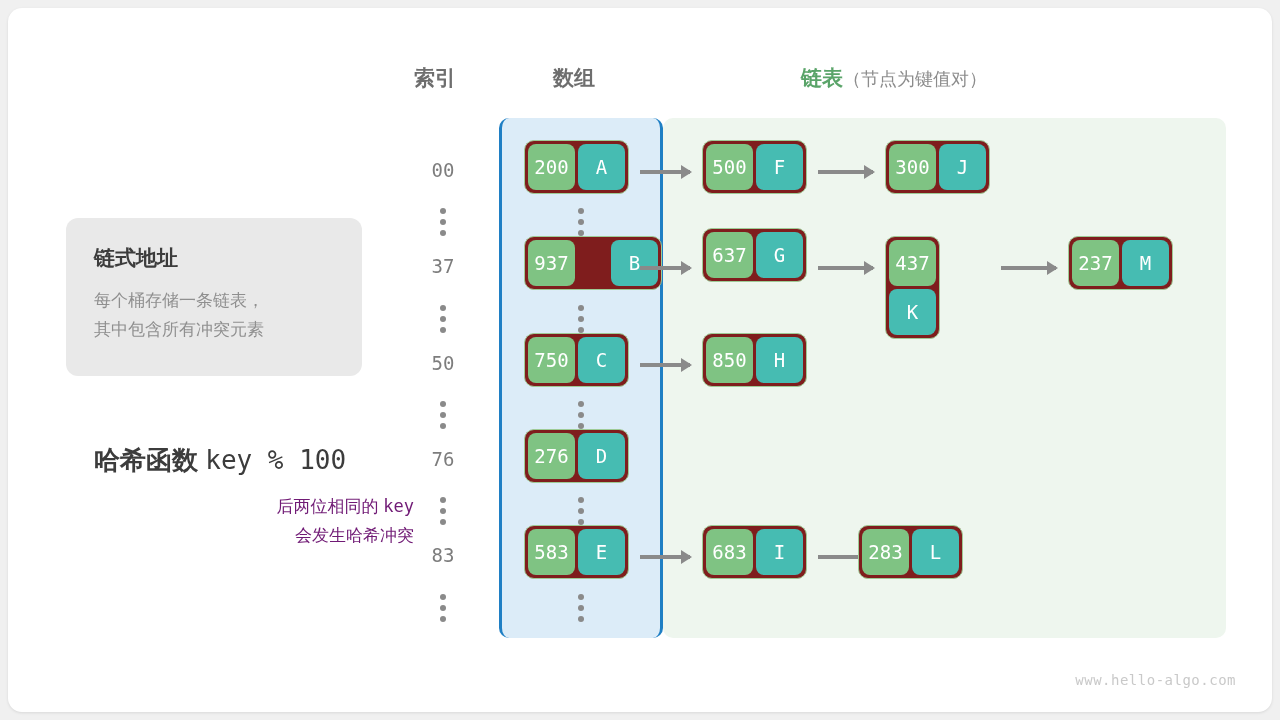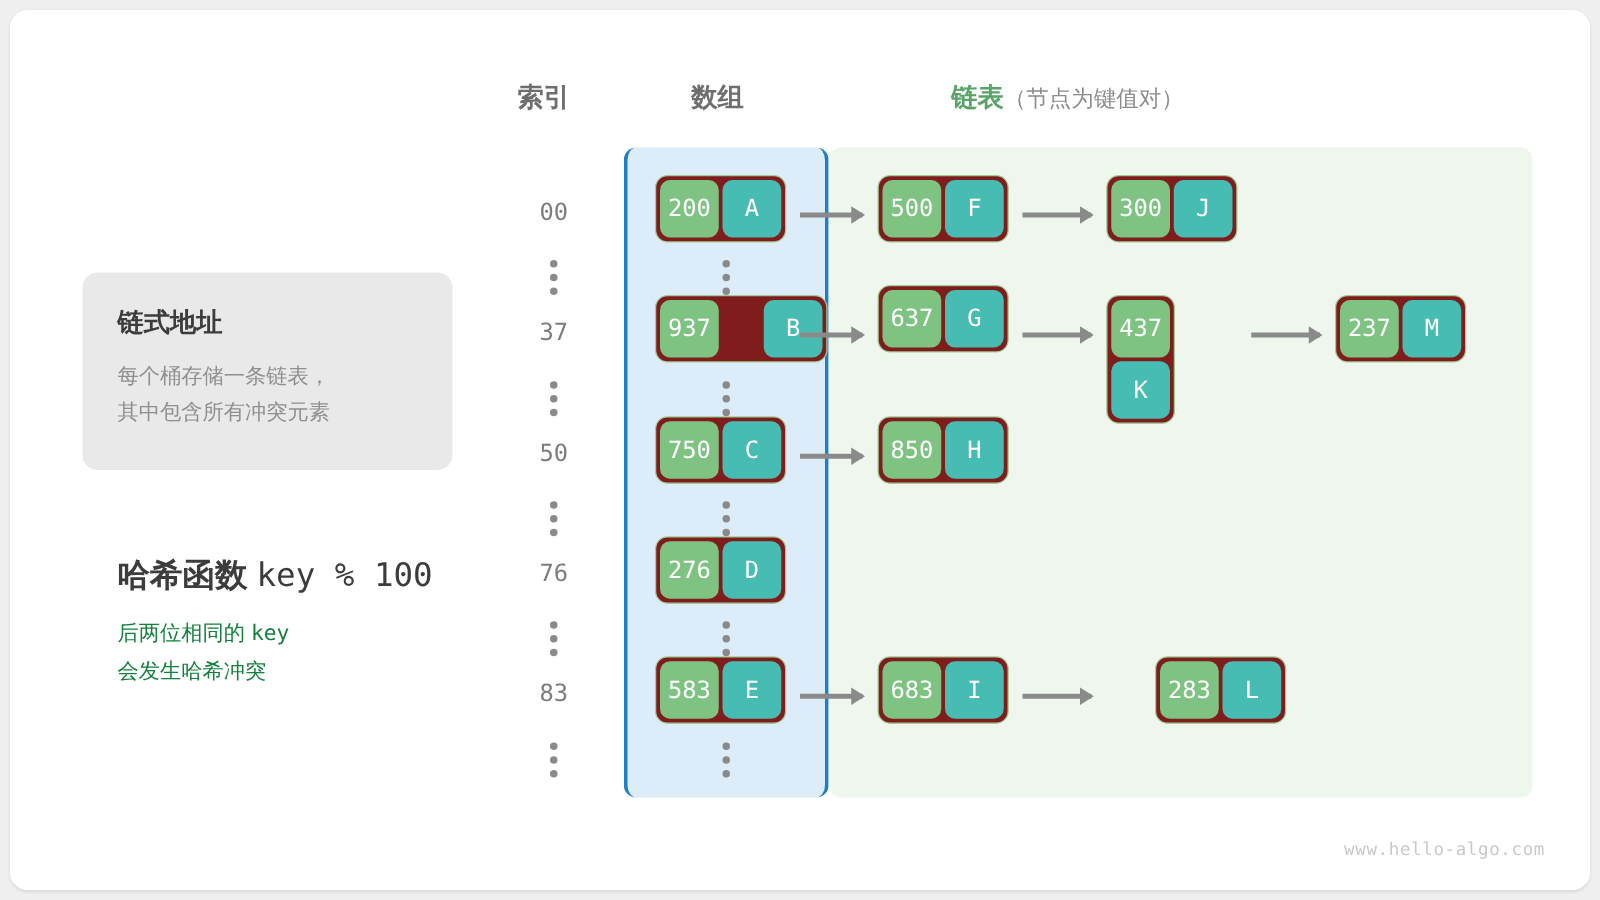--- a/index.html
+++ b/index.html
@@ -15,21 +15,21 @@
     background:#ffffff;
     border-radius:14px;
     box-shadow:0 1px 3px rgba(0,0,0,.10);
     overflow:hidden;
   }
 
   
   .hdr{position:absolute;font-weight:bold;font-size:21px;color:#6e6e6e;white-space:nowrap;}
   #hdr-index{left:406px;top:56px;}
   #hdr-array{left:545px;top:56px;}
-  #hdr-list{left:753px;top:56px;color:#5aa469;}
+  #hdr-list{left:793px;top:56px;color:#5aa469;}
   #hdr-list .sub{font-weight:normal;font-size:18px;color:#8c8c8c;}
 
   
   #list-panel{
     position:absolute;left:655px;top:110px;
     width:563px;height:520px;
     background:#eef6ee;border-radius:10px;
   }
   #array-panel{
     position:absolute;left:491px;top:110px;
@@ -91,21 +91,21 @@
   #info-title{font-size:21px;font-weight:bold;color:#3c3c3c;}
   #info-body{margin-top:14px;font-size:17px;line-height:29px;color:#8f8f8f;}
 
   #hash-block{position:absolute;left:86px;top:435px;width:320px;}
   #hash-title{
     font-size:26px;font-weight:bold;color:#3c3c3c;white-space:nowrap;
   }
   #hash-title .mono{
     font-family:"DejaVu Sans Mono","Liberation Mono",monospace;font-weight:normal;
   }
-  #hash-body{margin-top:14px;font-size:17px;line-height:29px;color:#15803d;}
+  #hash-body{margin-top:14px;font-size:17px;line-height:29px;color:#701a75;text-align:right;}
   #hash-body .mono{font-family:"DejaVu Sans Mono","Liberation Mono",monospace;}
 
   #watermark{
     position:absolute;right:36px;bottom:24px;
     font-family:"DejaVu Sans Mono","Liberation Mono",monospace;
     font-size:14px;color:#c9c9c9;letter-spacing:.5px;margin-top:17px;
   }
 </style>
 </head>
 <body>
@@ -176,21 +176,21 @@
       <div class="node" style="left: 516px; top: 517px;">
         <div class="cell key">583</div>
         <div class="cell val">E</div>
       </div>
       <div class="arrow" style="left: 632px; top: 547px; width: 50px;"></div>
       <div class="node" style="left: 694px; top: 517px;">
         <div class="cell key">683</div>
         <div class="cell val">I</div>
       </div>
       <div class="arrow" style="left: 810px; top: 547px; width: 55px;"></div>
-      <div class="node" style="left: 916px; top: 517px;">
+      <div class="node" style="left: 850px; top: 517px;">
         <div class="cell key">283</div>
         <div class="cell val">L</div>
       </div>
       <div class="vdots" style="left: 432px; top: 200px;">
         <i></i>
         <i></i>
         <i></i>
       </div>
       <div class="vdots" style="left: 570px; top: 200px;">
         <i></i>

